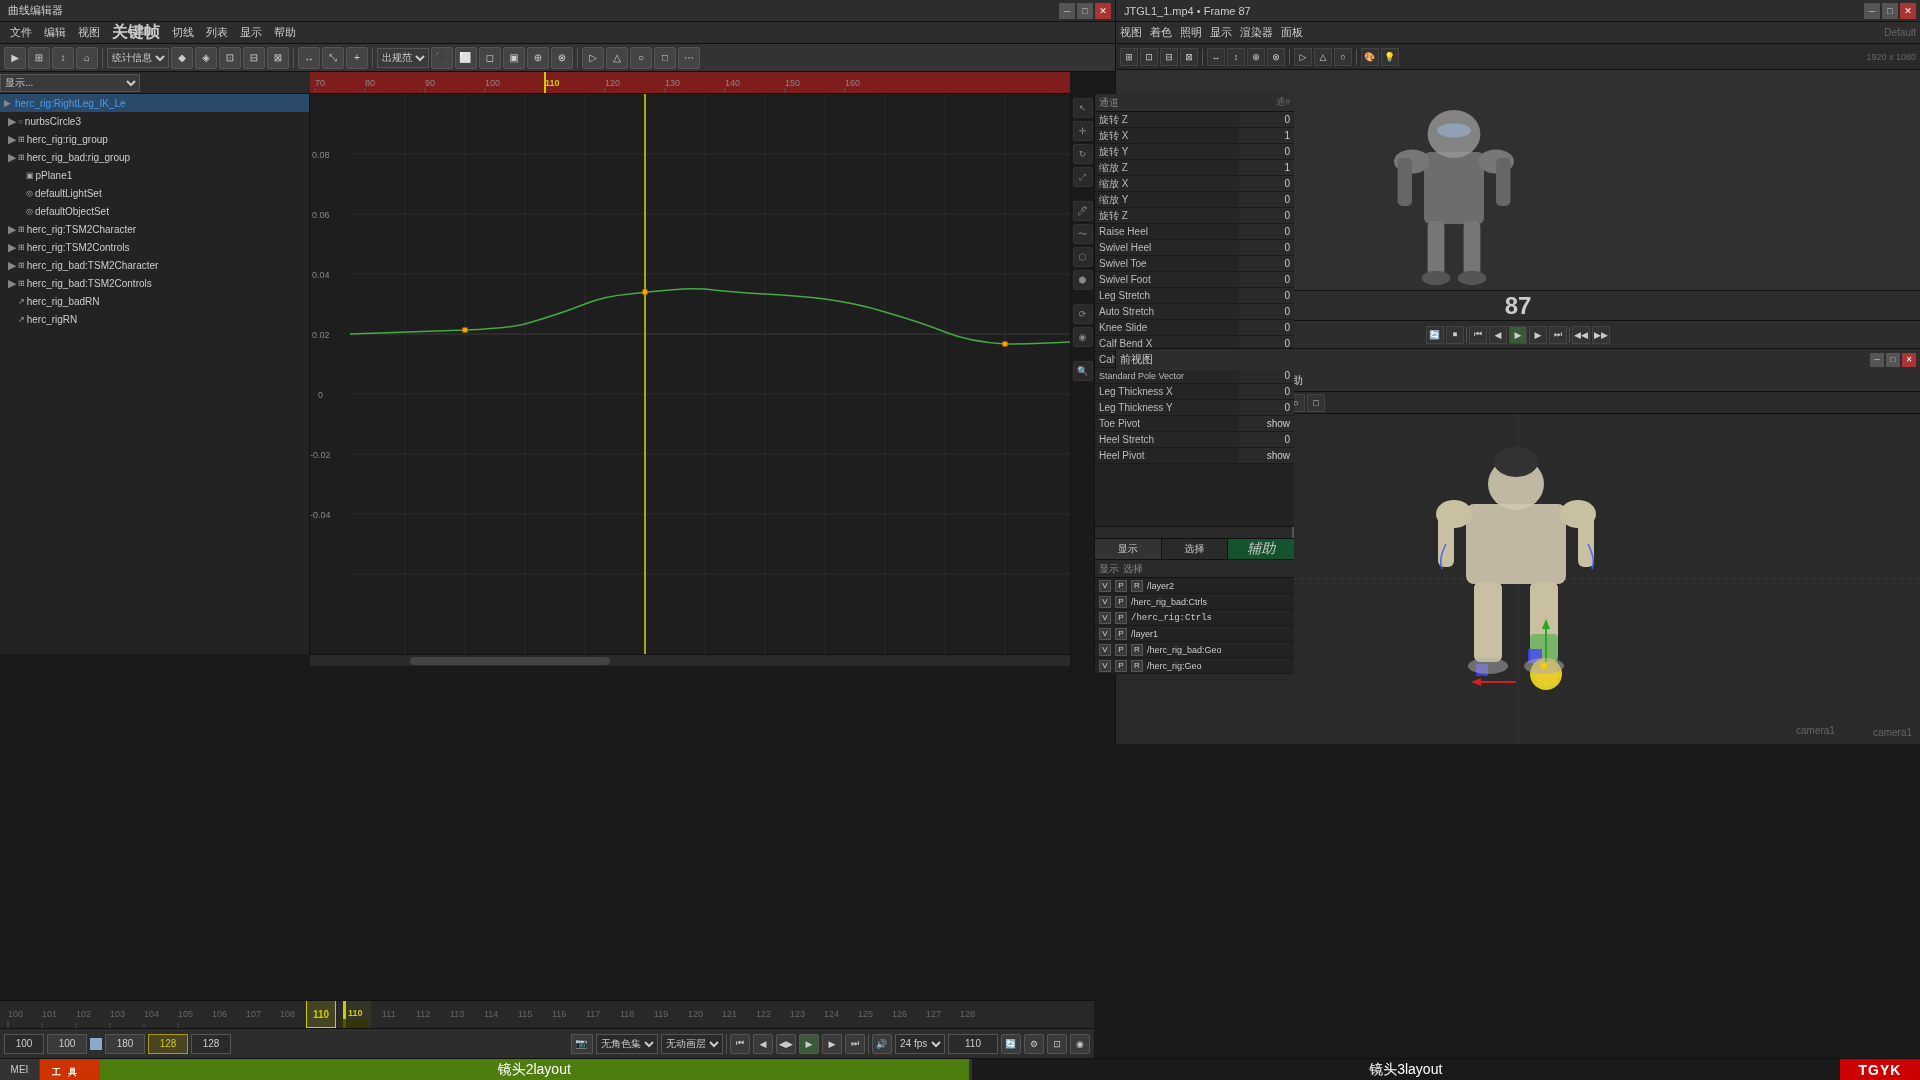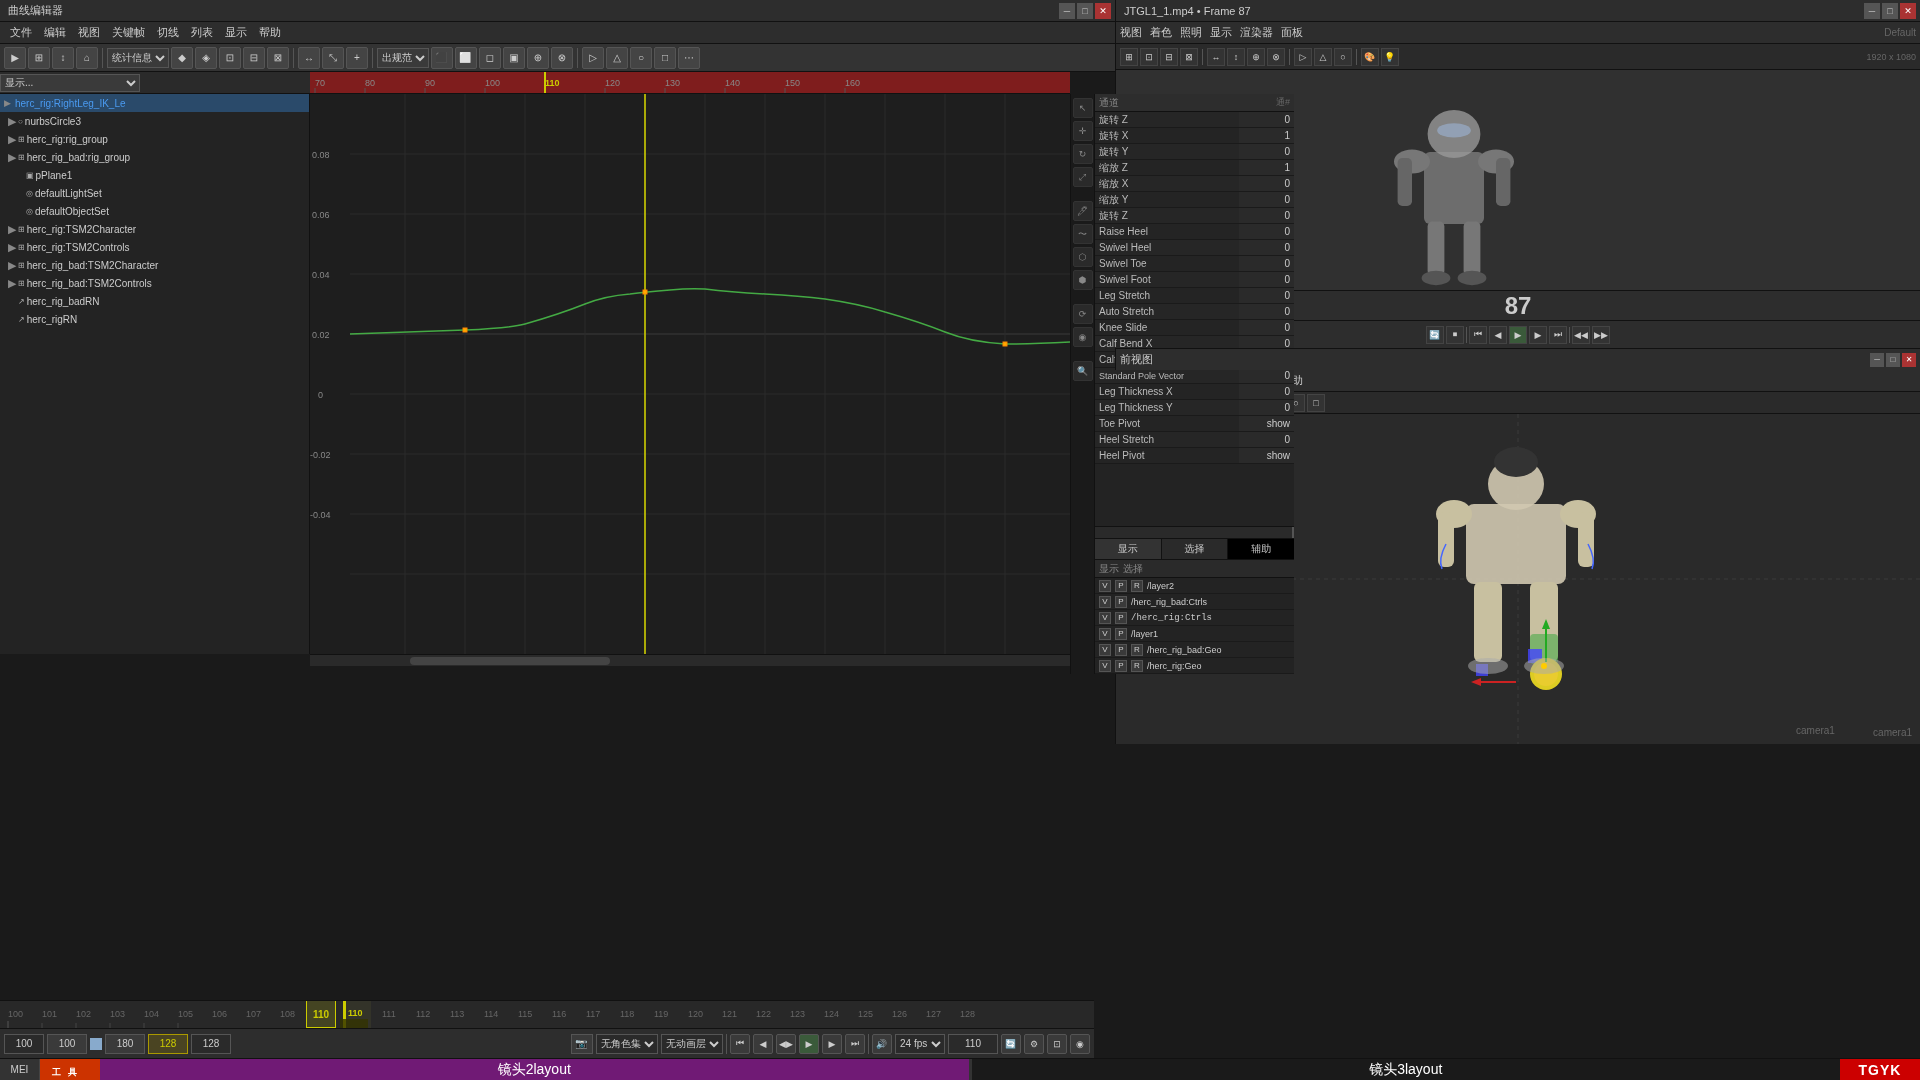--- a/index.html
+++ b/index.html
@@ -45,21 +45,21 @@
     <button style="width:16px;height:16px;background:#555;border:none;color:#ccc;font-size:9px;cursor:pointer;">─</button>
     <button style="width:16px;height:16px;background:#555;border:none;color:#ccc;font-size:9px;cursor:pointer;">□</button>
     <button style="width:16px;height:16px;background:#aa3333;border:none;color:#fff;font-size:9px;cursor:pointer;">✕</button>
   </div>
 </div>
 
 <div id="top-menu" style="position:absolute;top:22px;left:0;width:1115px;height:22px;background:#2d2d2d;display:flex;align-items:center;border-bottom:1px solid #111;z-index:99;">
   <span style="padding:0 6px;cursor:pointer;color:#ccc;font-size:11px;">文件</span>
   <span style="padding:0 6px;cursor:pointer;color:#ccc;font-size:11px;">编辑</span>
   <span style="padding:0 6px;cursor:pointer;color:#ccc;font-size:11px;">视图</span>
-  <span style="padding:0 6px;cursor:pointer;color:#ccc;font-size:11px;">关键帧</span>
+  <span style="padding:0 6px;cursor:pointer;color:#ccc;font-size:16px;font-weight:bold;">关键帧</span>
   <span style="padding:0 6px;cursor:pointer;color:#ccc;font-size:11px;">切线</span>
   <span style="padding:0 6px;cursor:pointer;color:#ccc;font-size:11px;">列表</span>
   <span style="padding:0 6px;cursor:pointer;color:#ccc;font-size:11px;">显示</span>
   <span style="padding:0 6px;cursor:pointer;color:#ccc;font-size:11px;">帮助</span>
 </div>
 
 <div style="position:absolute;top:44px;left:0;width:1115px;height:28px;background:#333;display:flex;align-items:center;padding:0 4px;border-bottom:1px solid #111;gap:2px;z-index:99;">
   <button class="tb-btn">▶</button>
   <button class="tb-btn">⊞</button>
   <button class="tb-btn">↕</button>
@@ -538,21 +538,21 @@
     </div>
   </div>
 
   <div style="height:12px;background:#2a2a2a;display:flex;align-items:center;border-top:1px solid #111;">
     <div style="width:2px;height:12px;background:#555;margin-left:auto;"></div>
   </div>
 
   <div style="height:22px;display:flex;border-top:1px solid #111;border-bottom:1px solid #111;">
     <div style="flex:1;display:flex;align-items:center;justify-content:center;background:#333;font-size:10px;cursor:pointer;border-right:1px solid #111;">显示</div>
     <div style="flex:1;display:flex;align-items:center;justify-content:center;background:#2a2a2a;font-size:10px;cursor:pointer;border-right:1px solid #111;">选择</div>
-    <div style="flex:1;display:flex;align-items:center;justify-content:center;background:#000000;font-size:10px;cursor:pointer;">辅助</div>
+    <div style="flex:1;display:flex;align-items:center;justify-content:center;background:#14532d;font-size:14px;cursor:pointer;font-style:italic;">辅助</div>
   </div>
 
   <div style="height:18px;display:flex;align-items:center;padding:0 4px;gap:4px;border-bottom:1px solid #111;font-size:10px;background:#2a2a2a;">
     <span style="color:#888;">显示</span>
     <span style="color:#888;">选择</span>
   </div>
 
   <div class="layer-row">
     <span class="layer-btn">V</span>
     <span class="layer-btn">P</span>
@@ -776,21 +776,21 @@
 
   <div style="width:40px;height:22px;background:#333;border-right:1px solid #444;display:flex;align-items:center;justify-content:center;font-size:10px;color:#ccc;">MEI</div>
 
   <div style="width:60px;height:22px;background:#cc3300;display:flex;align-items:center;justify-content:center;">
     <svg width="40" height="18">
       <text x="2" y="14" fill="white" font-size="9" font-weight="bold">工</text>
       <text x="18" y="14" fill="white" font-size="9" font-weight="bold">具</text>
     </svg>
   </div>
 
-  <div style="flex:1;height:22px;display:flex;align-items:center;justify-content:center;background:#701a75;border-right:1px solid #333;">
+  <div style="flex:1;height:22px;display:flex;align-items:center;justify-content:center;background:#4d7c0f;border-right:1px solid #333;">
     <span style="font-size:14px;color:#fff;font-weight:normal;">镜头2layout</span>
   </div>
 
   <div style="width:2px;height:22px;background:#333;"></div>
 
   <div style="flex:1;height:22px;display:flex;align-items:center;justify-content:center;background:#1a1a1a;">
     <span style="font-size:14px;color:#fff;">镜头3layout</span>
   </div>
 
   <div style="width:80px;height:22px;background:#cc0000;display:flex;align-items:center;justify-content:center;">

